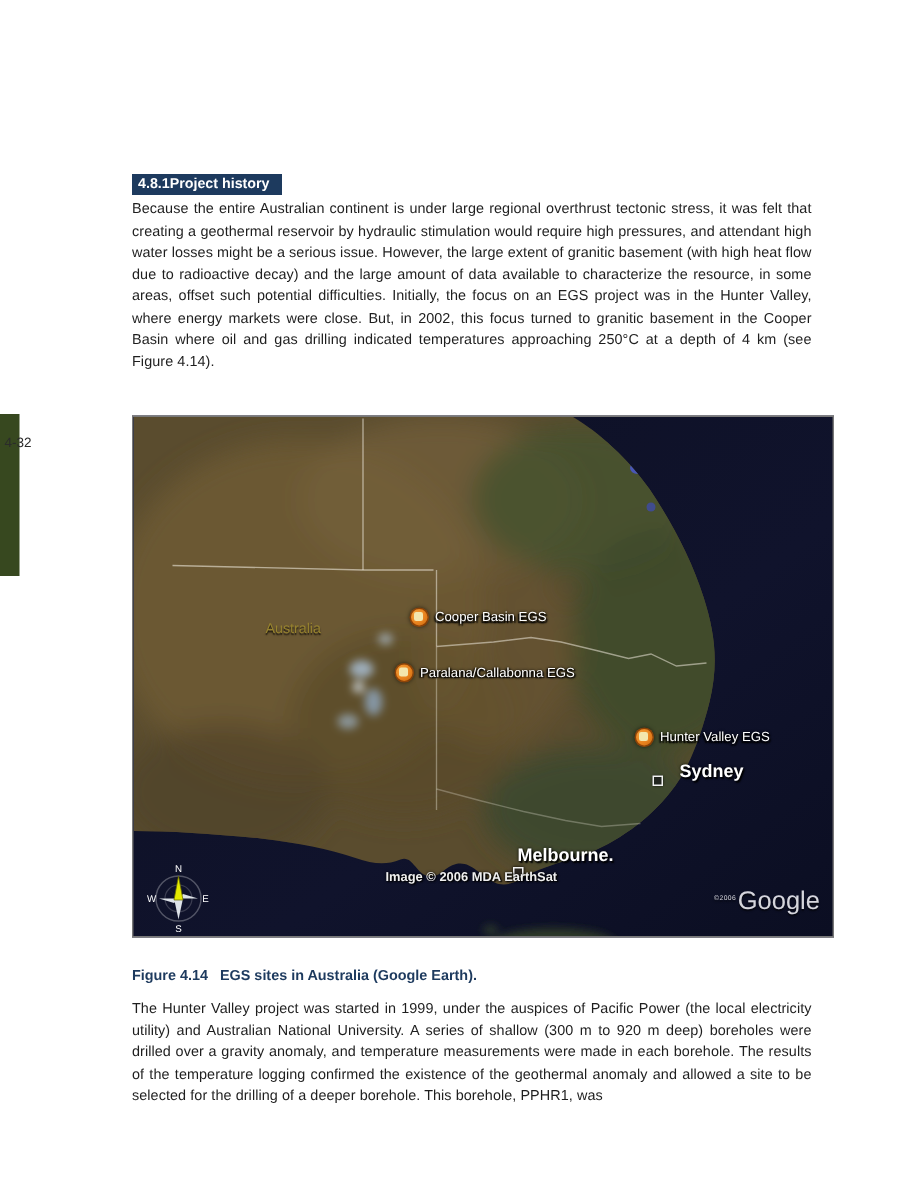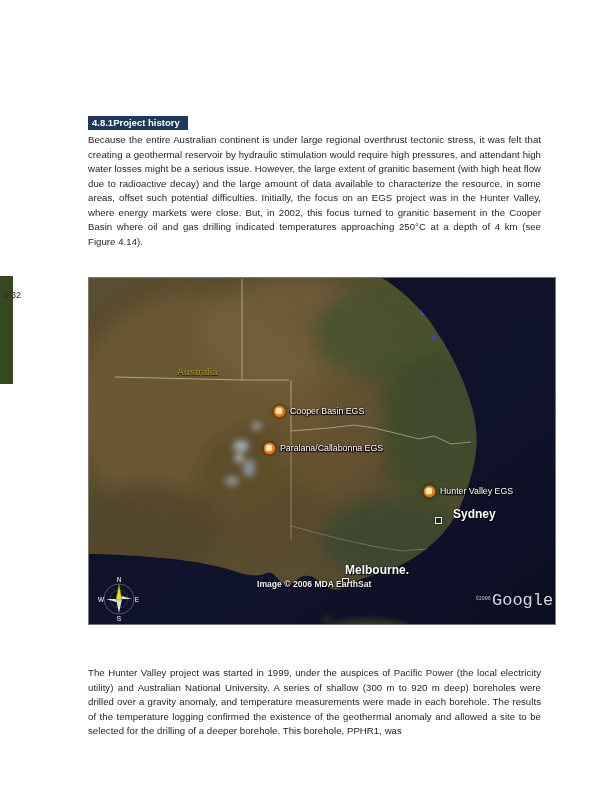--- a/index.html
+++ b/index.html
@@ -25,22 +25,22 @@
   .para-2{top:666px;}
 
   .fig-caption{position:absolute;left:88px;top:645px;font-size:9.6px;font-weight:bold;color:#1d3a5e;}
   .fig-caption .fignum{margin-right:8px;}
 
   
   .map{position:absolute;left:88px;top:277px;width:466px;height:346px;background:#0e1126;
        border:1px solid #787878;overflow:hidden;}
   .map svg.terrain{position:absolute;left:0;top:0;}
 
-  .country-label{position:absolute;font-size:9.5px;font-weight:bold;color:#97832f;
-                 text-shadow:0 1px 1px rgba(0,0,0,.8);white-space:nowrap;}
+  .country-label{position:absolute;font-size:9.5px;font-weight:normal;color:#97832f;
+                 text-shadow:0 1px 1px rgba(0,0,0,.8);white-space:nowrap;margin-top:48px;}
 
   .egs-marker{position:absolute;width:0;height:0;}
   .mdot{position:absolute;left:-6.5px;top:-6.5px;width:13px;height:13px;border-radius:50%;
         background:radial-gradient(circle at 35% 35%, #f6a33c, #e8821e 55%, #c3660c);
         border:1px solid rgba(110,45,0,.75);box-shadow:0 0 3px rgba(0,0,0,.6);
         display:flex;align-items:center;justify-content:center;box-sizing:border-box;}
   .mdot-inner{width:6px;height:6px;background:#f3e6ae;border-radius:1.5px;}
   .mlabel{position:absolute;left:11px;top:-6px;font-size:8.8px;font-weight:normal;color:#fff;
           line-height:12px;white-space:nowrap;
           text-shadow:0 0 2px #000,1px 1px 1px #000,-1px 1px 1px #000;}
@@ -48,21 +48,21 @@
   .city-marker{position:absolute;width:0;height:0;}
   .csq{position:absolute;left:-3.5px;top:-3.5px;width:7px;height:7px;box-sizing:border-box;
        border:1.6px solid #f2f2f2;background:rgba(10,10,20,.55);box-shadow:0 0 2px #000;}
   .clabel{position:absolute;font-size:12px;font-weight:bold;color:#fff;white-space:nowrap;
           text-shadow:0 0 2px #000,1px 1px 1px #000;}
 
   .map-attribution{position:absolute;left:168px;top:301px;font-size:8.6px;font-weight:bold;color:#efefef;
                    text-shadow:0 0 2px #000,1px 1px 1px #000;white-space:nowrap;}
 
   .google-logo{position:absolute;left:387px;top:314px;display:flex;align-items:flex-start;gap:1px;
-               font-family:Liberation Mono, monospace;color:rgba(242,243,248,.88);
+               font-family:Liberation Sans, sans-serif;color:rgba(242,243,248,.88);
                text-shadow:0 1px 1px rgba(0,0,0,.55);justify-content:space-between;}
   .google-logo .tiny{font-size:4.5px;margin-top:4px;letter-spacing:.3px;}
   .google-logo .word{font-size:17px;line-height:17px;}
 
   .compass{position:absolute;left:7px;top:296px;}
 </style>
 </head>
 <body>
 
 <div class="page">
@@ -199,16 +199,19 @@
       <polygon points="0,-14 3,2 -3,2" fill="#e4ea00" stroke="#6a6a00" stroke-width="0.5"></polygon>
       <g fill="#ffffff" font-size="6.5" font-family="Liberation Sans, sans-serif" text-anchor="middle">
         <text x="0" y="-16.5">N</text>
         <text x="18" y="3.5">E</text>
         <text x="0" y="23">S</text>
         <text x="-18" y="3.5">W</text>
       </g>
     </svg>
   </div>
 
+  <div class="fig-caption">
+    <span class="fignum">Figure 4.14</span><span>EGS sites in Australia (Google Earth).</span>
+  </div>
 
   <div class="body-para para-2">The Hunter Valley project was started in 1999, under the auspices of Pacific Power (the local electricity utility) and Australian National University. A series of shallow (300 m to 920 m deep) boreholes were drilled over a gravity anomaly, and temperature measurements were made in each borehole. The results of the temperature logging confirmed the existence of the geothermal anomaly and allowed a site to be selected for the drilling of a deeper borehole. This borehole, PPHR1, was</div>
 
 </div>
 
 </body></html>

